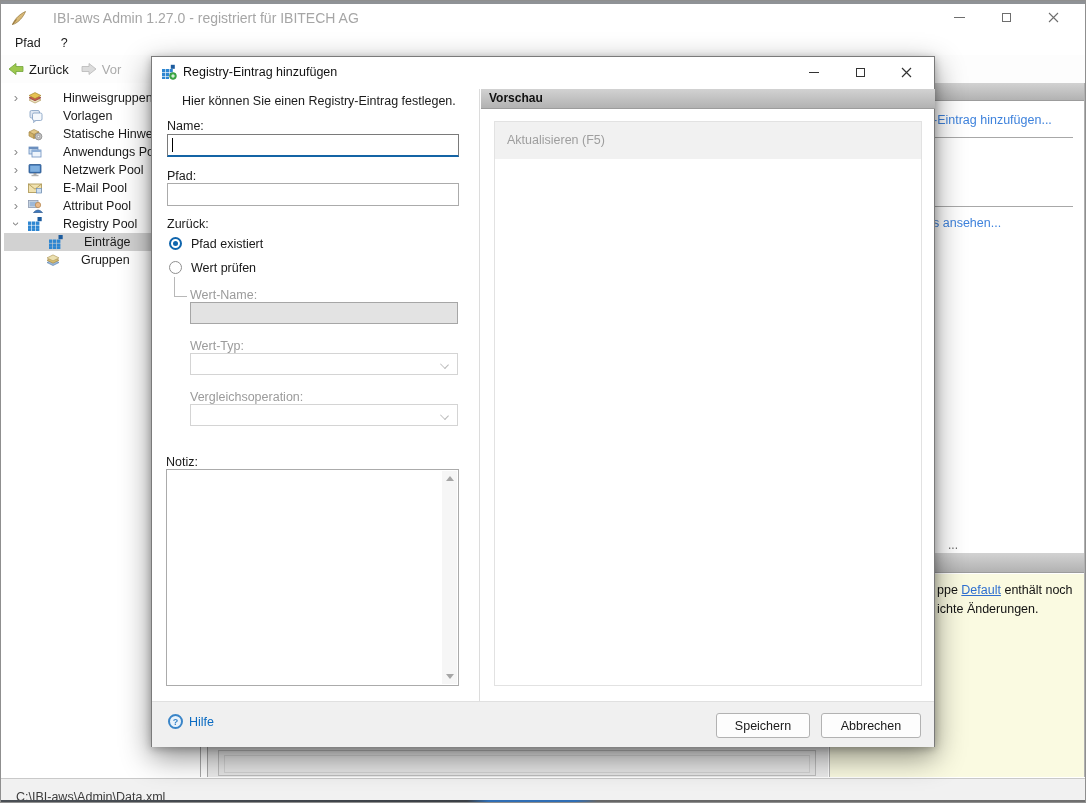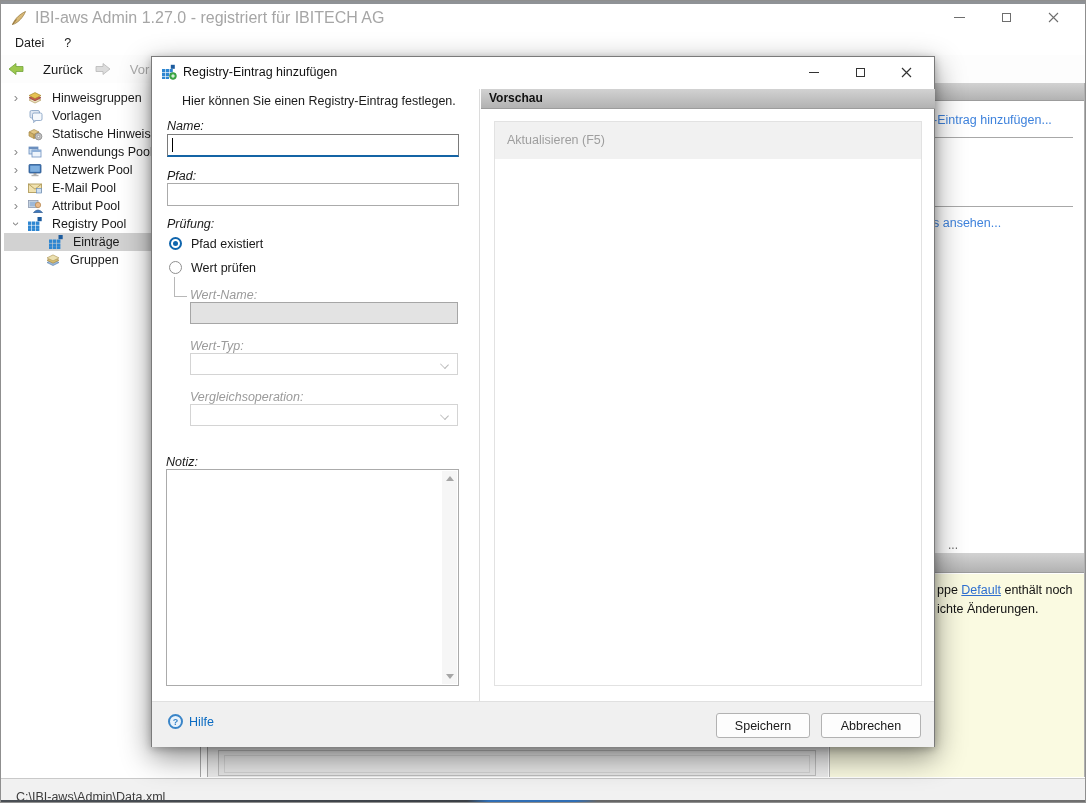--- a/index.html
+++ b/index.html
@@ -8,46 +8,46 @@
     font-family: "Liberation Sans", "DejaVu Sans", sans-serif;
     font-size: 12px; color:#1a1a1a; background:#fff;
     position:relative; overflow:hidden;
   }
   .abs { position:absolute; }
   .window-frame { position:absolute; inset:0; border:1px solid #8f8f8f; pointer-events:none; z-index:50; }
 
   
   .top-strip { left:0; top:0; width:1086px; height:4px; background:#8f9296; }
   .titlebar { left:1px; top:4px; width:1084px; height:27px; background:#ffffff; display:flex; align-items:center; padding-left:9px; }
-  .app-title { color:#a6a6a6; font-size:16px; margin-left:7px; white-space:nowrap; }
+  .app-title { color:#a6a6a6; font-size:14px; margin-left:25px; white-space:nowrap; }
   .win-controls { position:absolute; right:8px; top:0; height:27px; display:flex; }
   .win-btn { width:47px; height:27px; display:flex; align-items:center; justify-content:center; }
   .glyph-min { width:11px; height:1px; background:#6e6e6e; }
   .glyph-max { width:9px; height:9px; border:1px solid #6e6e6e; background:transparent; }
 
   
   .menubar { left:1px; top:31px; width:1084px; height:24px; background:#fff; display:flex; align-items:center; padding-left:14px; gap:20px; }
   .menu-item { font-size:12.5px; color:#1a1a1a; }
   .toolbar { left:1px; top:55px; width:1084px; height:28px; background:#fdfdfd; display:flex; align-items:center; padding-left:7px; gap:12px; }
-  .tool-btn { display:flex; align-items:center; gap:19px; font-size:13px; }
+  .tool-btn { display:flex; align-items:center; gap:5px; font-size:13px; }
   .tool-btn.disabled { color:#ababab; }
 
   
   .nav-panel { left:1px; top:83px; width:200px; height:694px; background:#fff; border-right:1px solid #a8a8a8; }
   .panel-header { height:19px; background:linear-gradient(#d2d2d2,#b2b2b2); border-bottom:1px solid #9c9c9c; font-weight:bold; font-size:12px; color:#111; line-height:18px; padding-left:5px; }
   .tree { padding-top:6px; }
   .tree-row { height:18px; display:flex; align-items:center; position:relative; font-size:12.5px; white-space:nowrap; }
   .tree-row.selected { background:#d2d2d2; margin-left:3px; }
   .chev-cell { width:14px; margin-left:8px; display:flex; justify-content:center; color:#8a8a8a; font-size:13px; line-height:10px; }
   .chev-right::before { content:"\203A"; }
   .chev-down { transform:rotate(90deg); }
   .chev-down::before { content:"\203A"; }
   .child-indent { width:32px; margin-left:8px; }
   .ticon { width:16px; height:16px; margin-left:4px; flex:0 0 16px; }
-  .tlabel { margin-left:9px; }
+  .tlabel { margin-left:20px; }
 
   
   .bg-center { left:207px; top:83px; width:621px; height:694px; background:#ebebeb; border-left:1px solid #a8a8a8; }
   .bg-center-box { left:218px; top:750px; width:598px; height:26px; border:1px solid #bdbdbd; background:#e6e6e6; }
   .bg-center-box-inner { left:224px; top:755px; width:586px; height:18px; border:1px solid #d2d2d2; }
   .bg-right { left:829px; top:83px; width:256px; height:694px; background:#fff; border-left:1px solid #b5b5b5; border-right:1px solid #b0b0b0; }
   .bg-right-header1 { left:830px; top:83px; width:254px; height:18px; background:linear-gradient(#d2d2d2,#b2b2b2); border-bottom:1px solid #9c9c9c; }
   .bg-link { color:#3e82dc; font-size:12.5px; white-space:nowrap; }
   .bg-divider { height:1px; background:#a8a8a8; }
   .bg-dots { color:#6a6a6a; font-size:12px; }
@@ -68,21 +68,21 @@
   .dialog { left:151px; top:56px; width:784px; height:691px; background:#fff; border:1px solid #7a7a7a;
             box-shadow:0 10px 28px rgba(0,0,0,0.45), 0 2px 8px rgba(0,0,0,0.25); z-index:20; }
   .dlg-titlebar { position:absolute; left:0; top:0; right:0; height:30px; background:#fff; display:flex; align-items:center; padding-left:9px; }
   .dlg-title { font-size:12.5px; color:#111; margin-left:6px; }
   .dlg-controls { position:absolute; right:5px; top:0; height:30px; display:flex; }
   .dlg-btn { width:46px; height:30px; display:flex; align-items:center; justify-content:center; }
   .dlg-glyph-min { width:10px; height:1px; background:#333; }
   .dlg-glyph-max { width:9px; height:9px; border:1px solid #333; }
 
   .dlg-intro { position:absolute; left:17px; top:37px; font-size:12.5px;margin-left:13px; }
-  .flabel { position:absolute; font-size:12.5px; color:#1a1a1a;font-style:italic; }
+  .flabel { position:absolute; font-size:12.5px; color:#1a1a1a; }
   .flabel.gray { color:#9b9b9b; }
   .tinput { position:absolute; height:23px; background:#fff; border:1px solid #ababab; }
   .tinput.focused { border:1px solid #7a7a7a; border-bottom:2px solid #1464a5; }
   .caret { position:absolute; left:4px; top:3px; width:1px; height:14px; background:#000; }
   .tinput.disabled { background:#e3e3e3; border:1px solid #a6a6a6; }
   .combo { position:absolute; height:22px; background:#fff; border:1px solid #d4d4d4; }
   .combo-chev { position:absolute; right:9px; top:7px; width:7px; height:7px; border-right:1px solid #b9b9b9; border-bottom:1px solid #b9b9b9; transform:rotate(45deg) scale(1,0.8); }
   .radio { position:absolute; width:13px; height:13px; border-radius:50%; background:#fff; }
   .radio.on { border:2px solid #0f65ad; }
   .radio.on::after { content:""; position:absolute; left:2px; top:2px; width:5px; height:5px; border-radius:50%; background:#0f65ad; }
@@ -133,21 +133,21 @@
       </span>
     <span class="win-btn">
         <svg width="11" height="11" viewBox="0 0 11 11">
           <path d="M1 1 L10 10 M10 1 L1 10" stroke="#6e6e6e" stroke-width="1.1"></path>
         </svg>
       </span>
   </span>
 </div>
 
 <div class="abs menubar">
-  <span class="menu-item">Datei</span>
+  <span class="menu-item">Pfad</span>
   <span class="menu-item">?</span>
 </div>
 
 <div class="abs toolbar">
   <span class="tool-btn">
     <svg width="16" height="14" viewBox="0 0 16 14">
         <path d="M1 7 L8 1.5 L8 4.5 L15 4.5 L15 9.5 L8 9.5 L8 12.5 Z" fill="#9dc84e" stroke="#71a33a" stroke-width="0.8"></path>
       </svg>
     <span>Zurück</span>
   </span>
@@ -341,21 +341,21 @@
   </div>
 
   <span class="dlg-intro">Hier können Sie einen Registry-Eintrag festlegen.</span>
 
   <span class="flabel" style="left:15px; top:62px;">Name:</span>
   <div class="tinput focused" style="left:15px; top:77px; width:292px;"><span class="caret"></span><span></span></div>
 
   <span class="flabel" style="left:15px; top:112px;">Pfad:</span>
   <div class="tinput" style="left:15px; top:126px; width:292px;"><span></span></div>
 
-  <span class="flabel" style="left:15px; top:160px;">Prüfung:</span>
+  <span class="flabel" style="left:15px; top:160px;">Zurück:</span>
 
   <span class="radio on" style="left:17px; top:180px;"></span>
   <span class="rlabel" style="left:39px; top:180px;">Pfad existiert</span>
 
   <span class="radio off" style="left:17px; top:204px;"></span>
   <span class="rlabel" style="left:39px; top:204px;">Wert prüfen</span>
 
   <span class="connector-v"></span>
   <span class="connector-h"></span>
 

